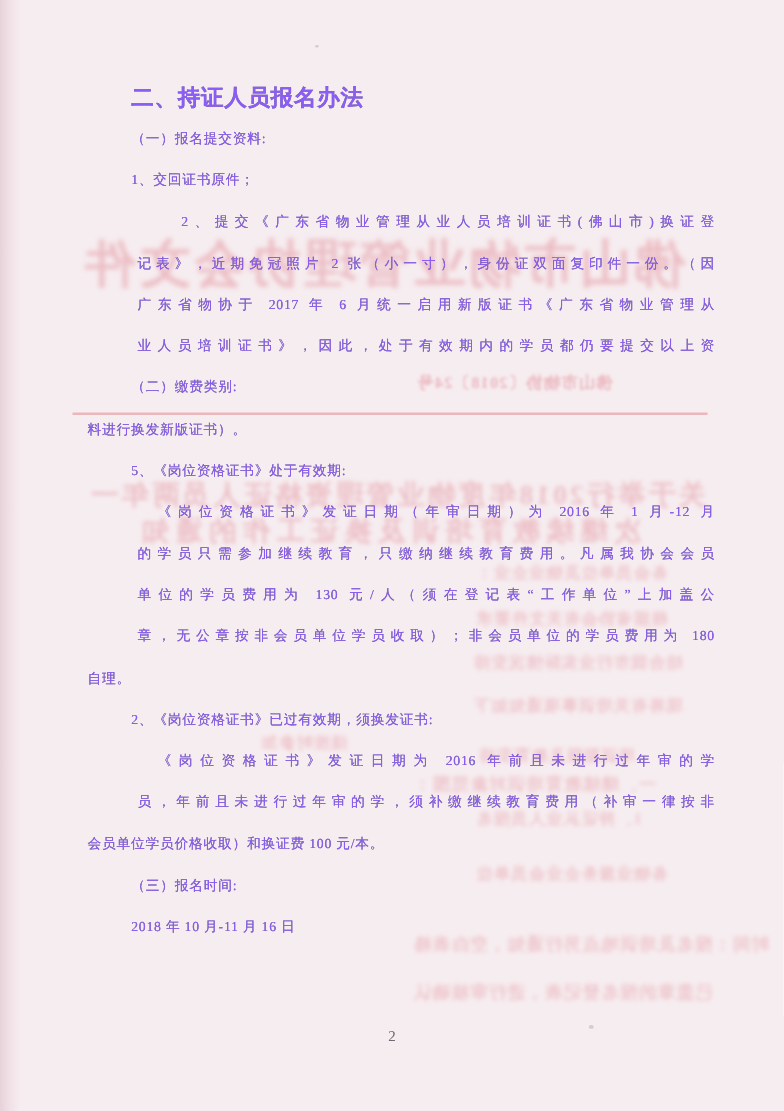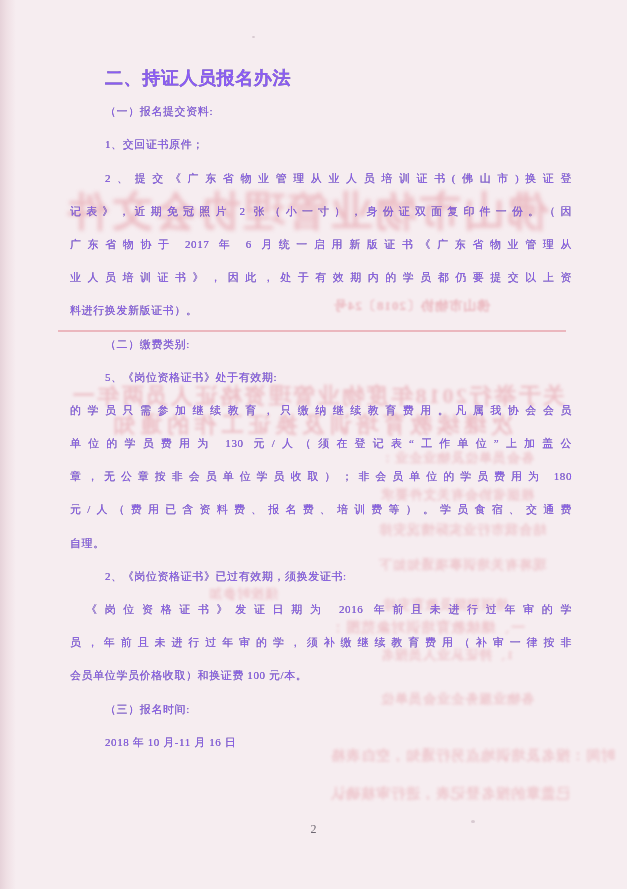--- a/index.html
+++ b/index.html
@@ -69,20 +69,21 @@
     white-space:nowrap;
     text-shadow:0 0 .5px rgba(62,61,69,.75);
   }
   .line.ind{padding-left:35px;}
   .line.hang{padding-left:16px;}
   .line.bold{font-weight:bold;font-size:18px;}
   .line.just{
     white-space:normal;
     text-align:justify;
     text-align-last:justify;
+    margin-left:40px;
   }
   .footer{
     position:absolute;left:0;right:0;top:822px;
     text-align:center;
     font-size:12px;color:#6e6872;
   }
   
   .speck{position:absolute;border-radius:50%;background:#b9a8b2;opacity:.5;}
 </style>
 </head>
@@ -114,27 +115,27 @@
   </div>
 
   <div id="doc-lines">
       <div class="line ind bold">二、持证人员报名办法</div>
       <div class="line ind">（一）报名提交资料:</div>
       <div class="line ind">1、交回证书原件；</div>
       <div class="line ind just">2、提交《广东省物业管理从业人员培训证书(佛山市)换证登</div>
       <div class="line just">记表》，近期免冠照片 2 张（小一寸），身份证双面复印件一份。（因</div>
       <div class="line just">广东省物协于 2017 年 6 月统一启用新版证书《广东省物业管理从</div>
       <div class="line just">业人员培训证书》，因此，处于有效期内的学员都仍要提交以上资</div>
+      <div class="line ind">（二）缴费类别:</div>
       <div class="line">料进行换发新版证书）。</div>
-      <div class="line ind">（二）缴费类别:</div>
       <div class="line ind">5、《岗位资格证书》处于有效期:</div>
+      <div class="line hang just">《岗位资格证书》发证日期（年审日期）为 2016 年 1 月-12 月</div>
       <div class="line just">的学员只需参加继续教育，只缴纳继续教育费用。凡属我协会会员</div>
       <div class="line just">单位的学员费用为 130 元/人（须在登记表“工作单位”上加盖公</div>
       <div class="line just">章，无公章按非会员单位学员收取）；非会员单位的学员费用为 180</div>
-      <div class="line just">元/人（费用已含资料费、报名费、培训费等）。学员食宿、交通费</div>
       <div class="line">自理。</div>
       <div class="line ind">2、《岗位资格证书》已过有效期，须换发证书:</div>
       <div class="line hang just">《岗位资格证书》发证日期为 2016 年前且未进行过年审的学</div>
       <div class="line just">员，年前且未进行过年审的学，须补缴继续教育费用（补审一律按非</div>
       <div class="line">会员单位学员价格收取）和换证费 100 元/本。</div>
       <div class="line ind">（三）报名时间:</div>
       <div class="line ind">2018 年 10 月-11 月 16 日</div>
     </div>
 
   <div class="footer">2</div>

